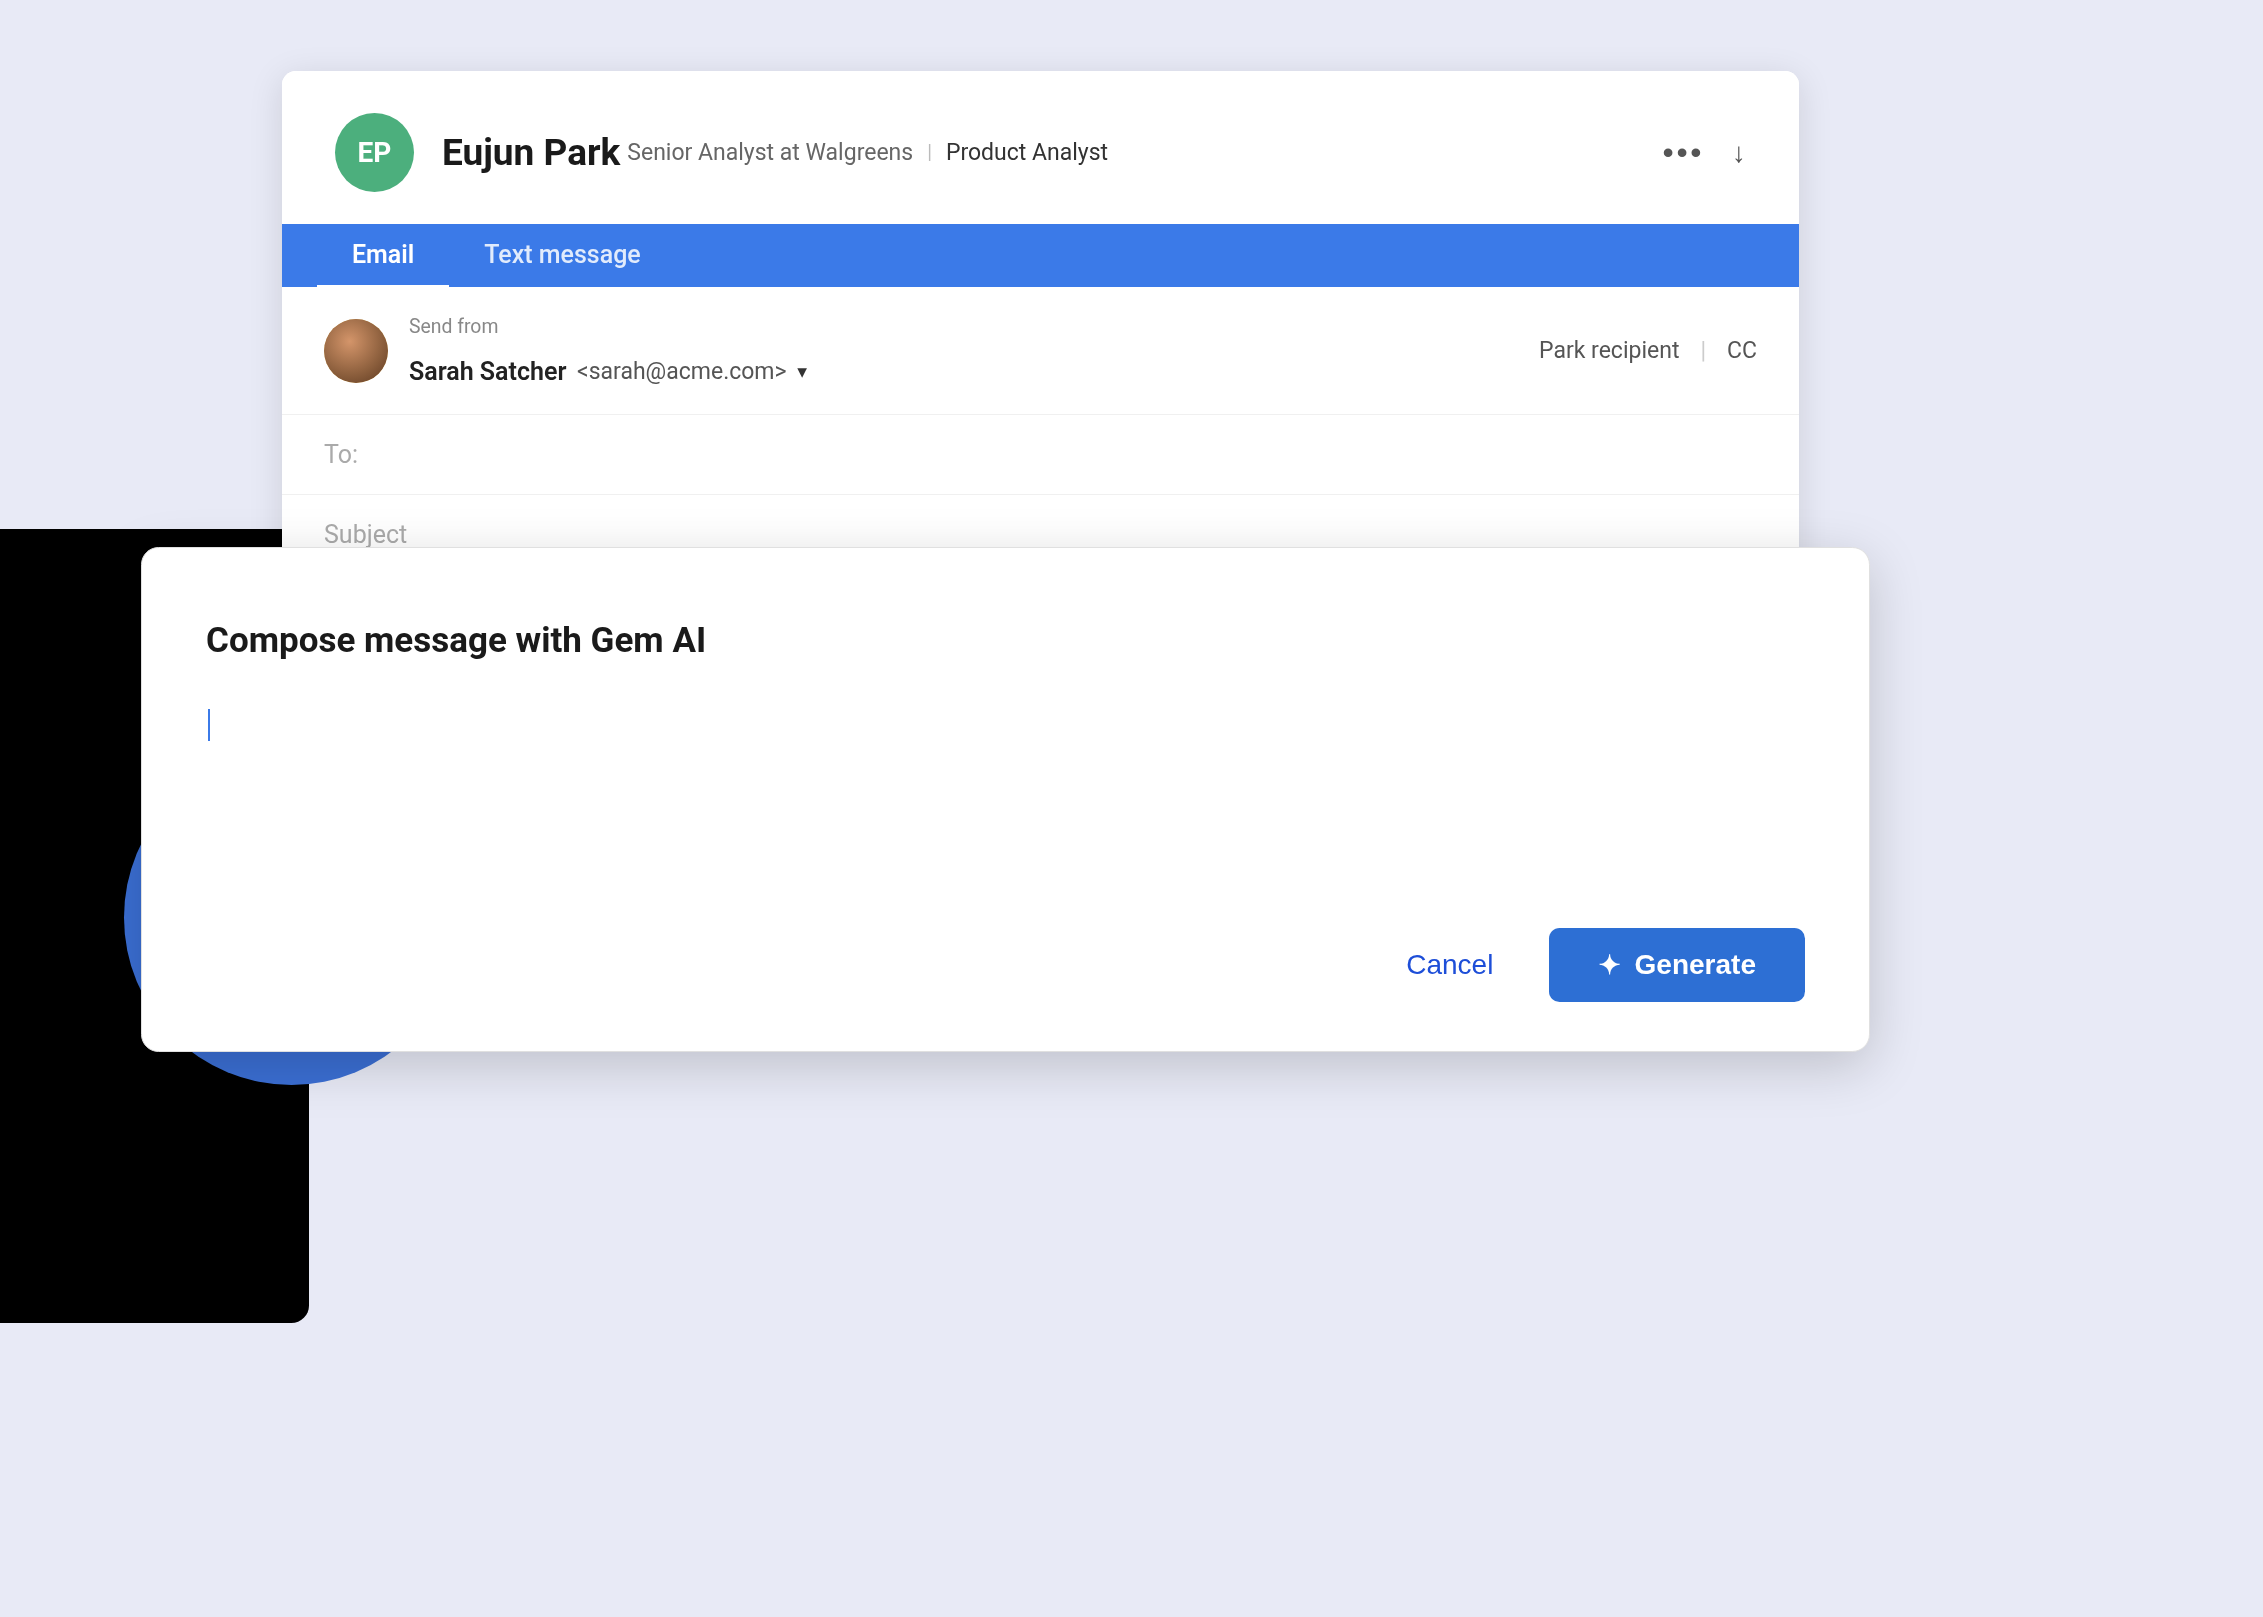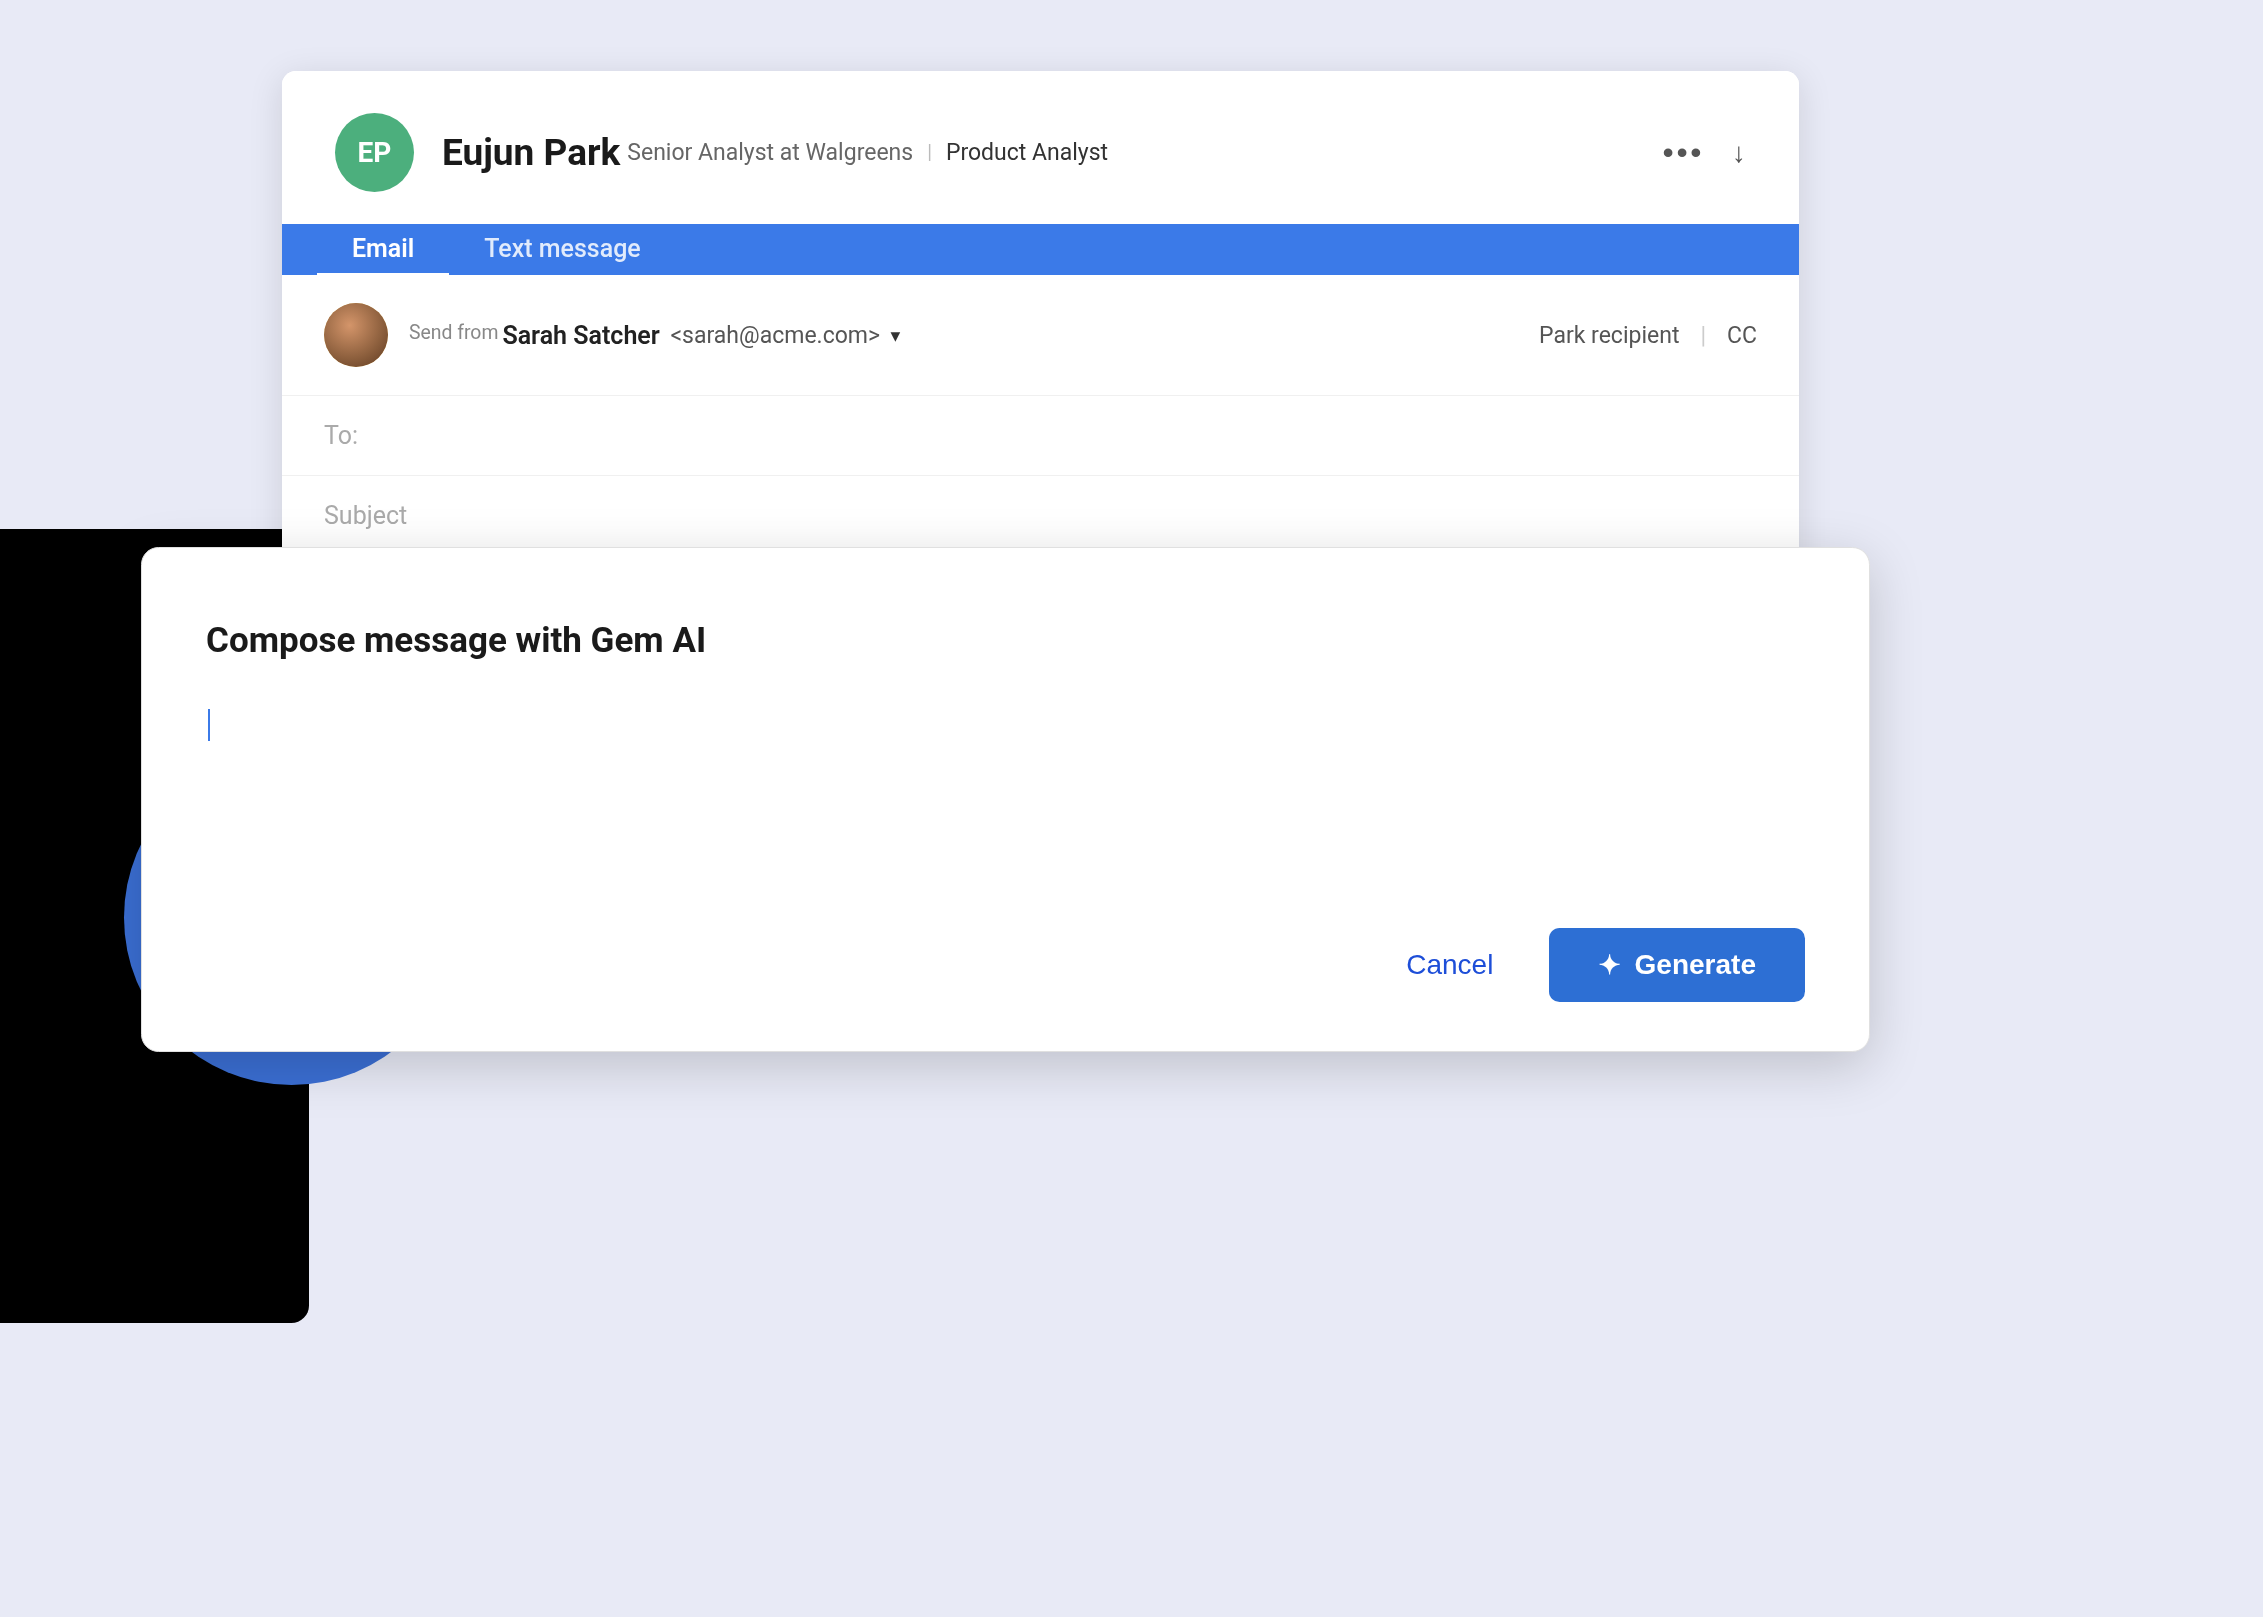--- a/index.html
+++ b/index.html
@@ -130,21 +130,21 @@
     }
 
     
     .email-tabs {
       display: flex;
       background: #3b7ae8;
       padding: 0 35px;
     }
 
     .tab {
-      padding: 10px 35px;
+      padding: 16px 35px;
       font-size: 25px;
       font-weight: 500;
       cursor: pointer;
       color: rgba(255,255,255,0.85);
       border-bottom: 2.6px solid transparent;
     }
 
     .tab.active {
       color: #fff;
       border-bottom: 2.6px solid #fff;
@@ -186,22 +186,22 @@
 
     .sender-avatar-inner {
       width: 100%;
       height: 100%;
       background: radial-gradient(circle at 40% 35%, #d4956a 0%, #8b5e3c 60%, #5c3820 100%);
       border-radius: 50%;
     }
 
     .sender-info {
       display: flex;
-      flex-direction: row;
-      gap: 4px;
+      flex-direction: column;
+      gap: 19px;
       justify-content: flex-end;
     }
 
     .send-from-label {
       font-size: 19.4px;
       color: #888;
     }
 
     .sender-name-row {
       display: flex;

